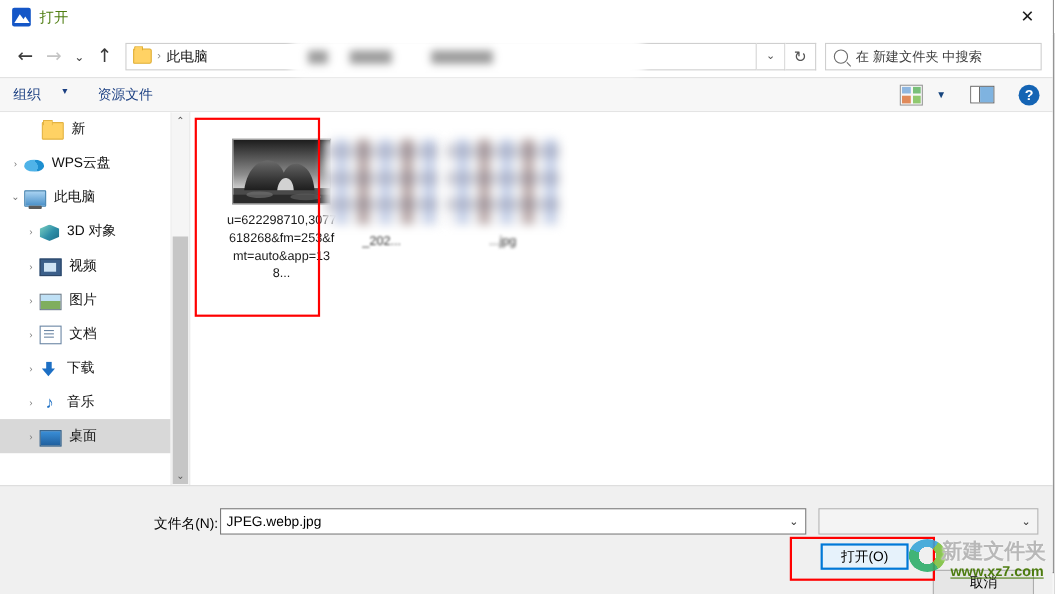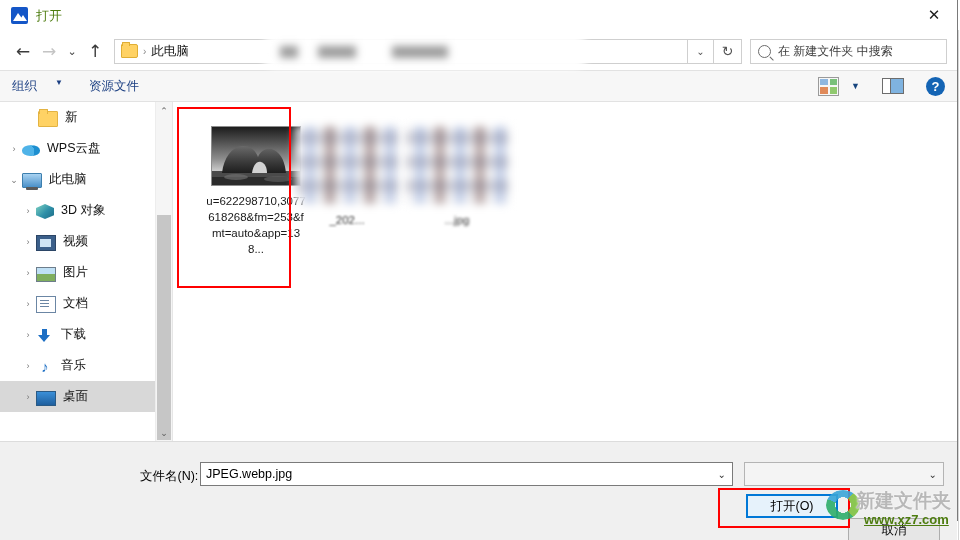--- a/index.html
+++ b/index.html
@@ -142,21 +142,21 @@
   .fn-label{position:absolute;left:140px;top:468px;font-size:12.5px;color:#000;}
   .fn-input{position:absolute;left:200px;top:462px;width:533px;height:24px;border:1px solid #7a7a7a;
     background:#fff;display:flex;align-items:center;padding:0 5px;box-sizing:border-box;}
   .fn-input .val{font-size:12.5px;color:#000;}
   .fn-caret{position:absolute;right:6px;font-size:10px;color:#333;}
   .filter-box{position:absolute;left:744px;top:462px;width:200px;height:24px;border:1px solid #b4b4b4;
     background:#f4f4f4;display:flex;align-items:center;padding:0 6px;box-sizing:border-box;}
   .filter-box .val{font-size:12.5px;color:#000;white-space:nowrap;overflow:hidden;}
   .btn{position:absolute;height:24px;border:1px solid #adadad;background:#e6e6e6;
     display:flex;align-items:center;justify-content:center;font-size:12.5px;color:#000;box-sizing:border-box;}
-  .btn.primary{left:746px;top:494px;width:92px;border:2px solid #0078d7;background:#e6f2fb;}
+  .btn.primary{left:746px;top:494px;width:80px;border:2px solid #0078d7;background:#e6f2fb;}
   .btn.cancel{left:848px;top:518px;width:92px;}
   .open-ring{position:absolute;left:718px;top:488px;width:128px;height:36px;border:2.5px solid #ff0000;}
 
   
   .wm{position:absolute;left:826px;top:488px;width:132px;height:52px;pointer-events:none;}
   .wm-text{position:absolute;left:30px;top:0;font-size:19px;font-weight:bold;color:#b8b8b8;white-space:nowrap;
     text-shadow:0 0 2px #fff;}
   .wm-url{position:absolute;left:38px;top:24px;font-size:13px;font-weight:bold;color:#4d7c0f;white-space:nowrap;text-decoration:underline;}
   .wm-logo{position:absolute;left:0px;top:2px;width:34px;height:30px;
     background:conic-gradient(from 200deg,#2fae6a 0deg 90deg,#3aa5d8 90deg 200deg,#7fc242 200deg 300deg,#2fae6a 300deg 360deg);

